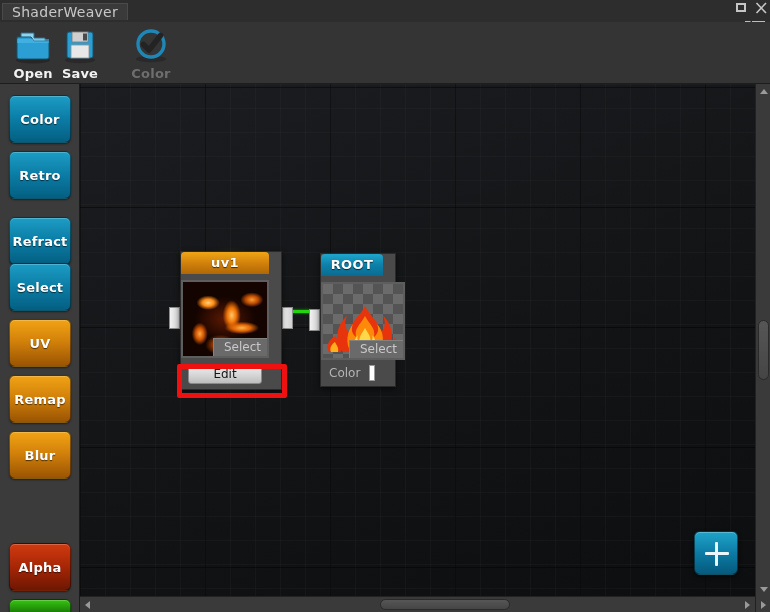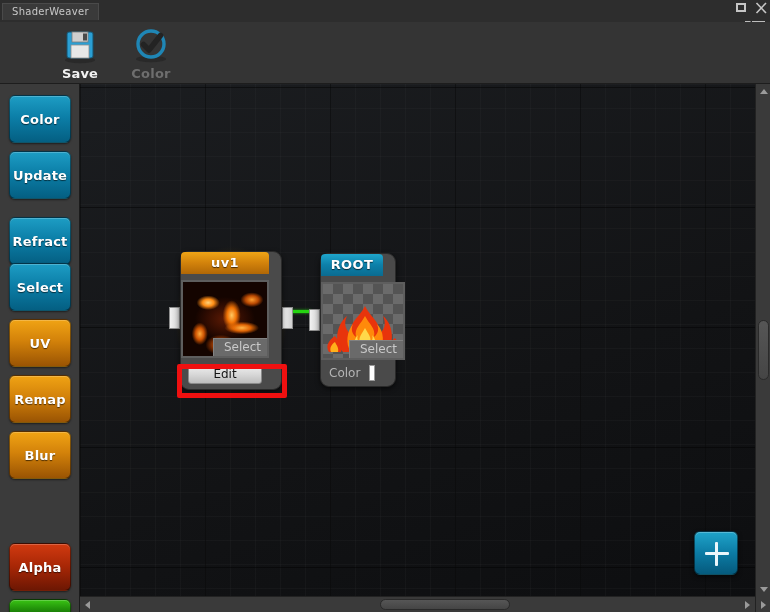--- a/index.html
+++ b/index.html
@@ -17,21 +17,21 @@
     position: absolute; left: 0; top: 0; width: 770px; height: 22px;
     background: #2d2d2d;
   }
   .title-tab {
     position: absolute; left: 2px; top: 3px;
     height: 17px; padding: 0 9px;
     background: #3a3a3a;
     border: 1px solid #4a4a4a;
     border-bottom: none;
     color: #c8c8c8;
-    font-size: 10px; line-height: 16px;
+    font-size: 14px; line-height: 16px;
     letter-spacing: .3px;
     white-space: nowrap;
   }
   .win-btns { position: absolute; right: 3px; top: 2px; display: flex; gap: 7px; align-items: center; }
   .win-btn { width: 12px; height: 12px; position: relative; cursor: pointer; }
   .ic-restore { border: 2px solid #c5c5c5; width: 10px; height: 9px; margin-top: 1px; }
   .ic-close svg { display: block; }
   .menu-icon { position: absolute; right: 4px; top: 14px; width: 22px; height: 9px; cursor: pointer; }
 
   
@@ -95,21 +95,21 @@
   
   .node { position: absolute; }
   .node-glow {
     position: absolute; left: -5px; top: -5px; right: -5px; bottom: -5px;
     border-radius: 9px;
     background: radial-gradient(closest-side, rgba(255,208,40,.85), rgba(255,190,20,.12) 75%, transparent);
   }
   .node-body {
     position: relative;
     background: #4a4a4a;
-    border-radius: 9px;
+    border-radius: 0;
     border: 1px solid #2a2a2a;
     box-shadow: 0 2px 5px rgba(0,0,0,.6);
     padding: 0 12px 5px 0;
   }
   .node-title {
     height: 22px; line-height: 22px; text-align: center;
     color: #ffffff; font-size: 13px; font-weight: bold;
     border-radius: 4px 4px 0 0;
     text-shadow: 0 1px 1px rgba(0,0,0,.65);
     letter-spacing: .4px;
@@ -249,20 +249,31 @@
         <path d="M1 1 L7 1 L4 4.5 L4 7.5 L1 7.5 Z" fill="#bdbdbd"></path>
         <rect x="8" y="1" width="13" height="1.6" fill="#bdbdbd"></rect>
         <rect x="8" y="4" width="13" height="1.6" fill="#bdbdbd"></rect>
         <rect x="8" y="7" width="13" height="1.6" fill="#bdbdbd"></rect>
       </svg>
     </div>
   </div>
 
   <div class="toolbar">
 
+    <div class="tool" style="left:2px">
+      <div class="ticon">
+        <svg width="42" height="40" viewBox="0 0 42 40">
+          <ellipse cx="21" cy="35" rx="17" ry="3.6" fill="#1e1e1e" opacity=".55"></ellipse>
+          <path d="M9 8 h13 v5 h11 v10 H9 Z" fill="#8fd3ef" stroke="#2d6c8d" stroke-width="1"></path>
+          <path d="M5 12 h14 l3 4 h15 v16 a2 2 0 0 1-2 2 H7 a2 2 0 0 1-2-2 Z" fill="#2b9fd4" stroke="#14536f" stroke-width="1"></path>
+          <path d="M5 14 h32 v4 H5 Z" fill="#5bc0ea" opacity=".5"></path>
+        </svg>
+      </div>
+      <div class="tlabel">Open</div>
+    </div>
 
     <div class="tool" style="left:49px">
       <div class="ticon">
         <svg width="42" height="40" viewBox="0 0 42 40">
           <ellipse cx="21" cy="35" rx="15" ry="3.2" fill="#1e1e1e" opacity=".5"></ellipse>
           <rect x="8" y="7" width="26" height="26" rx="2" fill="#2b9fd4" stroke="#14536f" stroke-width="1"></rect>
           <rect x="13" y="7" width="16" height="10" fill="#cfcfcf" stroke="#7a7a7a" stroke-width=".8"></rect>
           <rect x="24" y="8.5" width="4" height="7" fill="#4a4a4a"></rect>
           <rect x="12" y="20" width="18" height="13" fill="#e8e8e8" stroke="#8f8f8f" stroke-width=".8"></rect>
         </svg>
@@ -277,21 +288,21 @@
           <circle cx="21" cy="19" r="13" fill="none" stroke="#1f86b5" stroke-width="3.4"></circle>
           <path d="M13.5 19.5 L19 25 L30.5 10.5" fill="none" stroke="#232323" stroke-width="5.5" stroke-linecap="round" stroke-linejoin="round"></path>
         </svg>
       </div>
       <div class="tlabel">Color</div>
     </div>
   </div>
 
   <div class="sidebar">
     <div class="sb-btn sb-blue" style="top:11px">Color</div>
-    <div class="sb-btn sb-blue" style="top:67px">Update</div>
+    <div class="sb-btn sb-blue" style="top:67px">Retro</div>
     <div class="sb-btn sb-blue" style="top:133px">Refract</div>
     <div class="sb-btn sb-blue" style="top:179px">Select</div>
     <div class="sb-btn sb-orange" style="top:235px">UV</div>
     <div class="sb-btn sb-orange" style="top:347px">Blur</div>
     <div class="sb-btn sb-orange" style="top:291px">Remap</div>
     <div class="sb-btn sb-red" style="top:459px">Alpha</div>
     <div class="sb-btn sb-green" style="top:515px; height:20px"></div>
   </div>
 
   <div class="canvas-wrap">

